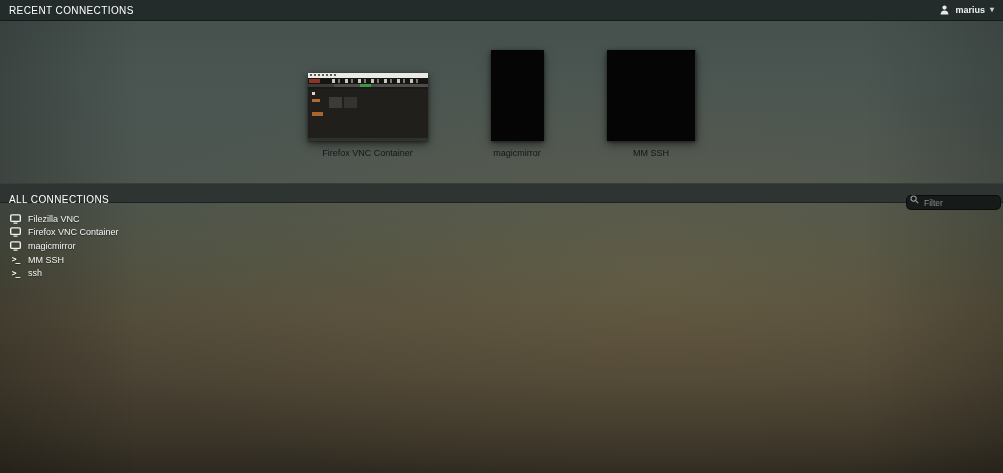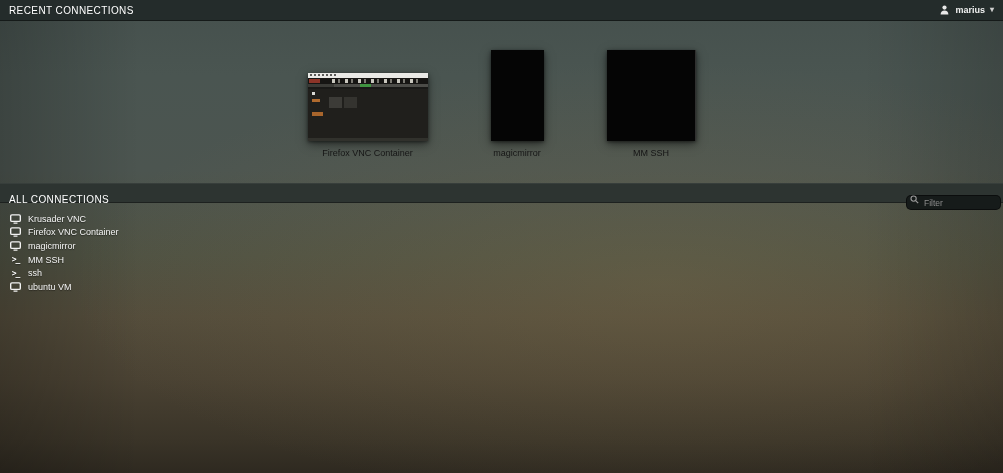--- a/index.html
+++ b/index.html
@@ -180,21 +180,21 @@
   <ul class="conn-list">
 
       <li class="conn-row">
         <span class="conn-icon">
           <svg width="11" height="10" viewBox="0 0 16 14">
             <rect x="1" y="1" width="14" height="9.5" rx="1.8" fill="none" stroke="#f2f2f2" stroke-width="2"></rect>
             <rect x="5" y="12" width="6" height="1.8" rx="0.5" fill="#f2f2f2"></rect>
           </svg>
         </span>
 
-        <span class="conn-name">Krusader VNC</span>
+        <span class="conn-name">Filezilla VNC</span>
       </li>
 
       <li class="conn-row">
         <span class="conn-icon">
           <svg width="11" height="10" viewBox="0 0 16 14">
             <rect x="1" y="1" width="14" height="9.5" rx="1.8" fill="none" stroke="#f2f2f2" stroke-width="2"></rect>
             <rect x="5" y="12" width="6" height="1.8" rx="0.5" fill="#f2f2f2"></rect>
           </svg>
         </span>
 
@@ -218,26 +218,16 @@
         <span class="conn-icon terminal-glyph">&gt;_</span>
         <span class="conn-name">MM SSH</span>
       </li>
 
       <li class="conn-row">
 
         <span class="conn-icon terminal-glyph">&gt;_</span>
         <span class="conn-name">ssh</span>
       </li>
 
-      <li class="conn-row">
-        <span class="conn-icon">
-          <svg width="11" height="10" viewBox="0 0 16 14">
-            <rect x="1" y="1" width="14" height="9.5" rx="1.8" fill="none" stroke="#f2f2f2" stroke-width="2"></rect>
-            <rect x="5" y="12" width="6" height="1.8" rx="0.5" fill="#f2f2f2"></rect>
-          </svg>
-        </span>
-
-        <span class="conn-name">ubuntu VM</span>
-      </li>
 
     </ul>
 
 </div>
 
 </body></html>

